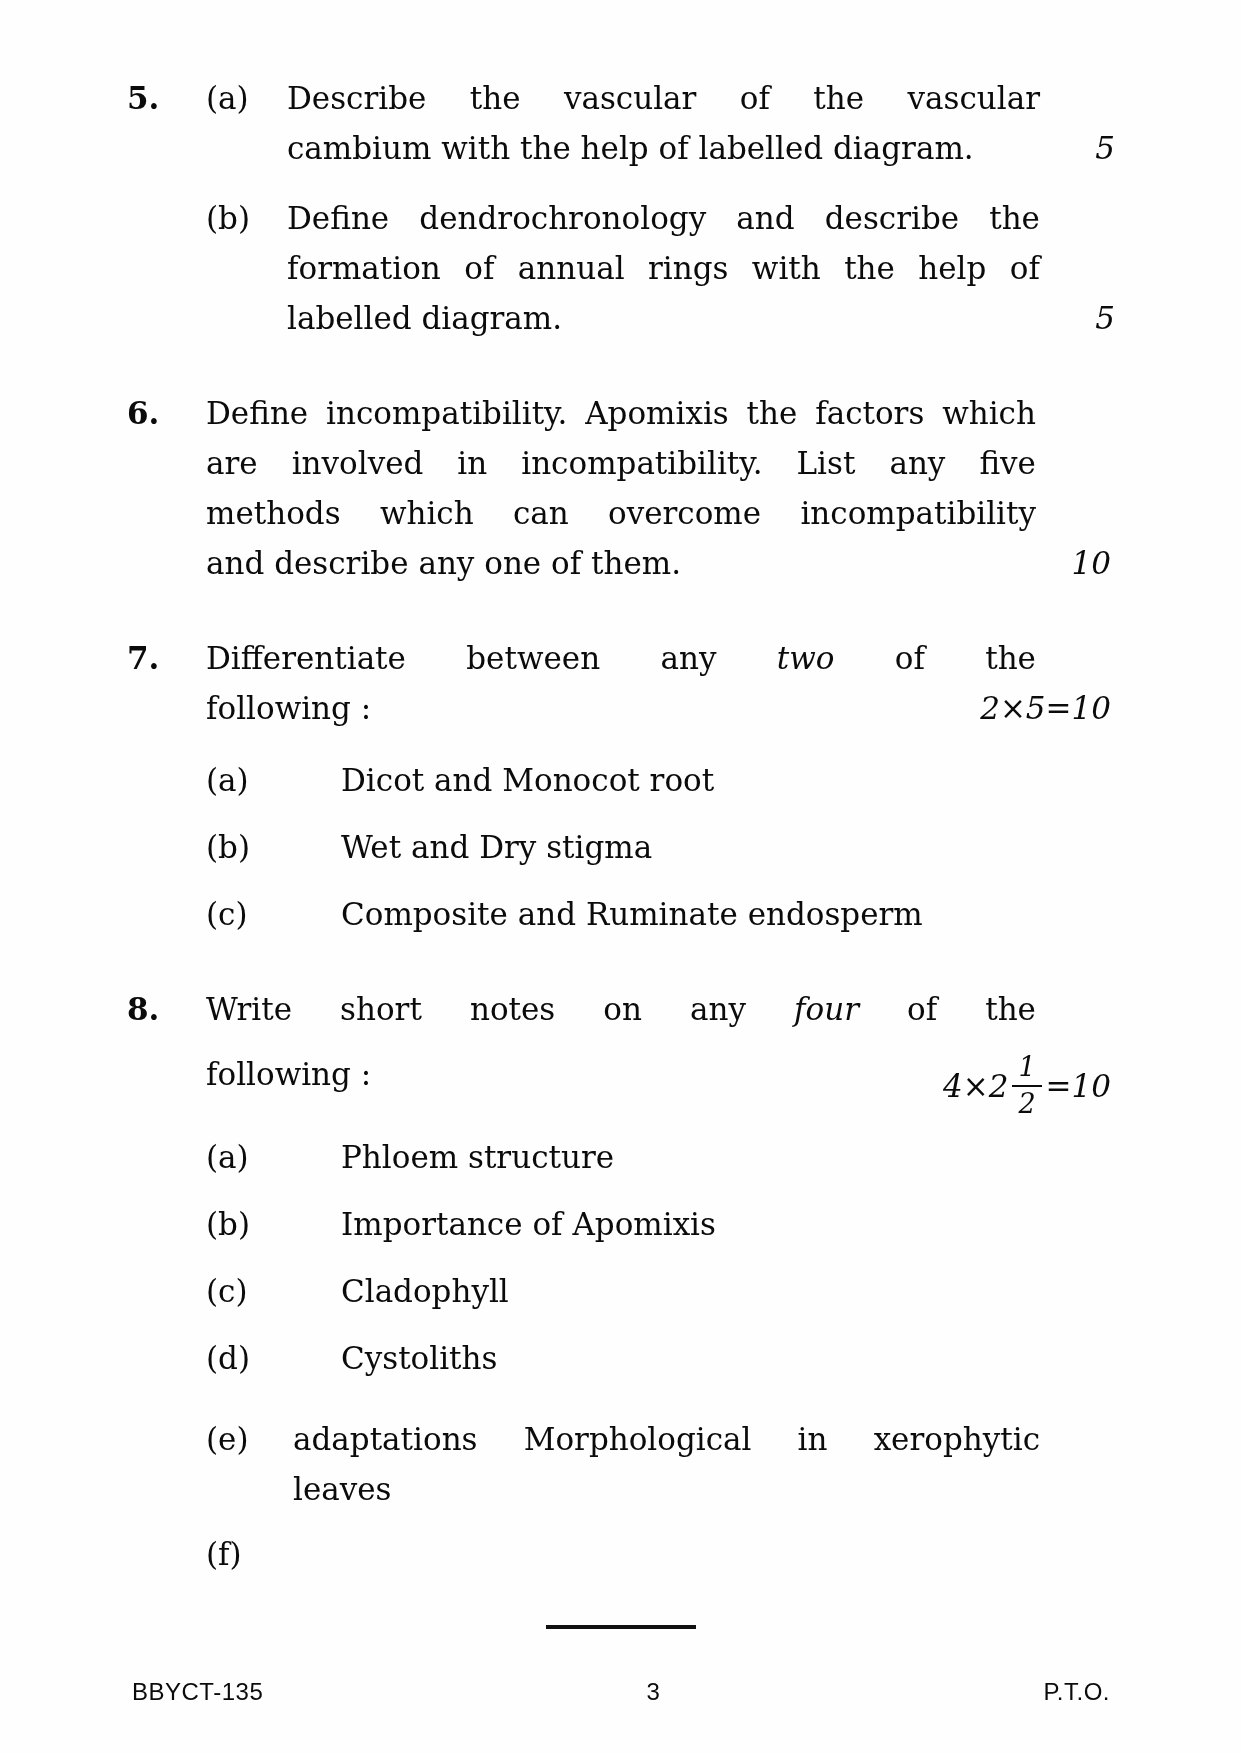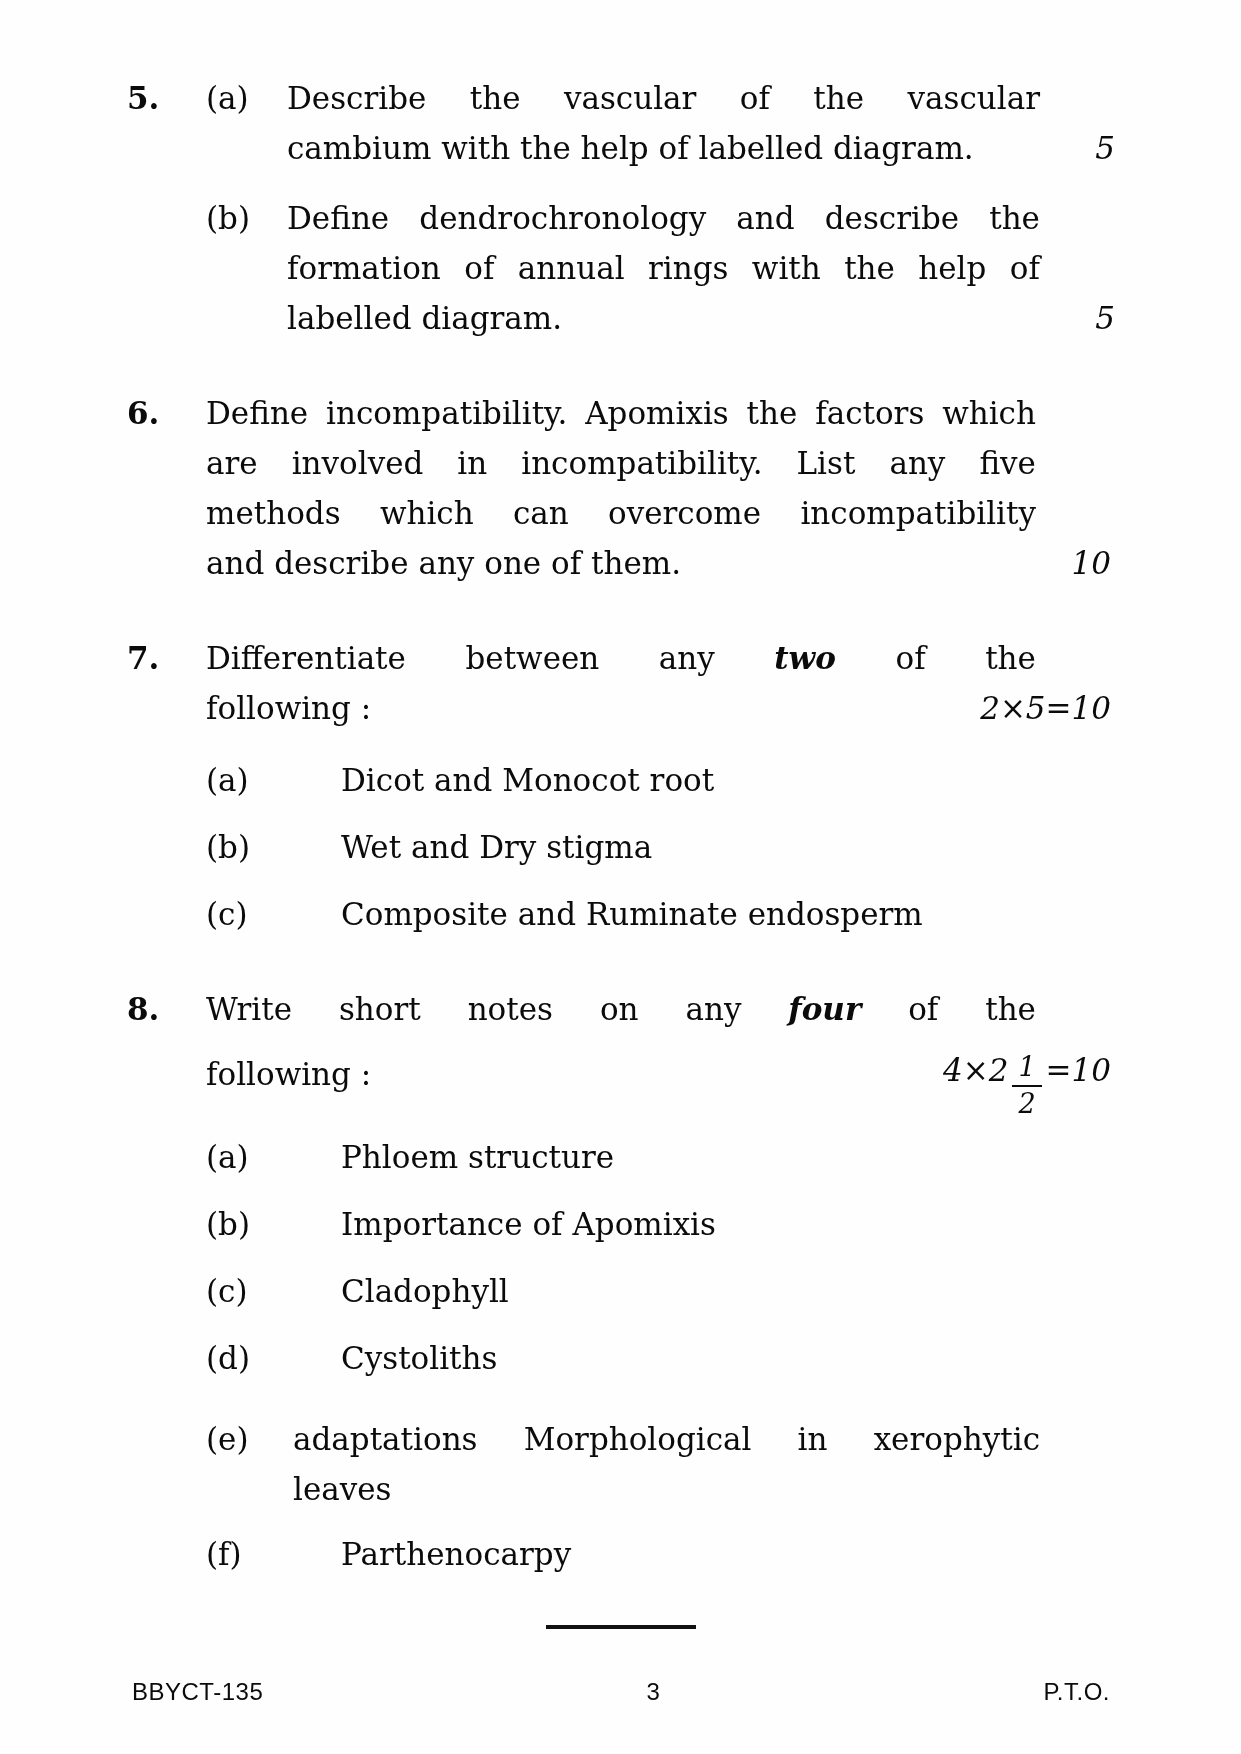--- a/index.html
+++ b/index.html
@@ -26,27 +26,27 @@
   .plabel{width:81px;line-height:50px;flex:0 0 auto;}
   .ptext{width:753px;position:relative;flex:0 0 auto;}
 
   
   .stem{width:830px;position:relative;}
 
   
   .jline{display:flex;justify-content:space-between;height:50px;line-height:50px;white-space:nowrap;}
   .lline{height:50px;line-height:50px;white-space:nowrap;}
   .extra-gap .lline{margin-top:15px;}
-  .bi{font-weight:700;font-style:italic;}
+  .bi{font-weight:400;font-style:italic;}
 
   
   .marks{position:absolute;right:-75px;bottom:0;font-style:italic;line-height:50px;}
 
   
-  .formula{position:absolute;right:-75px;bottom:-20px;display:flex;font-style:italic;}
+  .formula{position:absolute;right:-75px;bottom:-20px;display:flex;align-items:center;font-style:italic;}
   .formula .fpart{font-size:31px;}
   .frac{display:flex;flex-direction:column;align-items:center;font-size:27px;line-height:30px;margin:0 4px;}
   .frac .num{border-bottom:2px solid #0b0b0b;padding:0 6px 3px;}
   .frac .den{padding-top:2px;}
 
   
   .items{margin-top:22px;}
   .q8 .items{margin-top:33px;}
   .item{display:flex;}
   .item + .item{margin-top:17px;}
@@ -230,21 +230,20 @@
                   <span>adaptations</span>
                   <span>Morphological</span>
                   <span>in</span>
                   <span>xerophytic</span>
                 </div>
                 <div class="lline"><span>leaves</span></div>
               </div>
           </div>
           <div class="item item-f">
             <span class="ilabel">(f)</span>
-            <span class="itext">Parthenocarpy</span>
           </div>
         </div>
       </div>
     </section>
 
   </div>
 
   <div class="end-rule"></div>
 
   <div class="footer">

